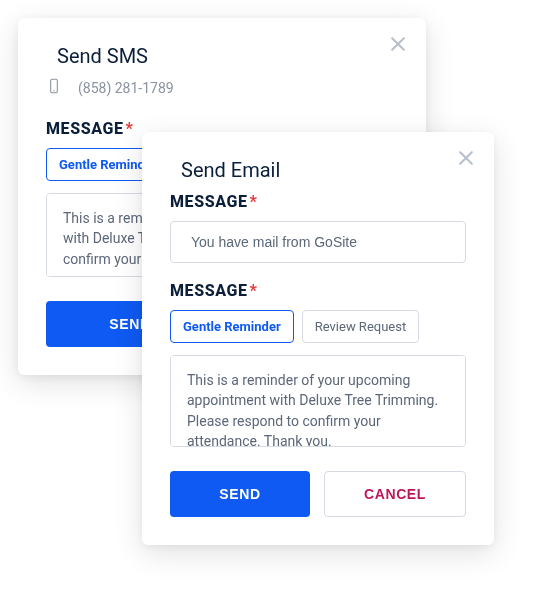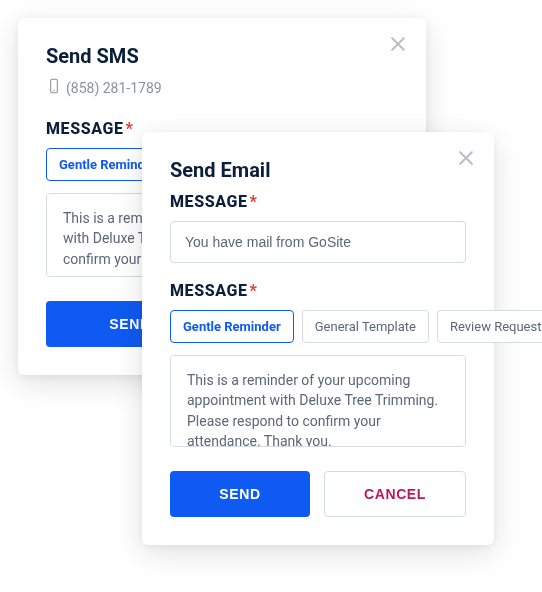--- a/index.html
+++ b/index.html
@@ -33,46 +33,47 @@
     top: 16px;
     right: 18px;
     width: 20px;
     height: 20px;
     cursor: pointer;
     color: #b8c0cc;
   }
   .close-btn svg { width: 100%; height: 100%; display:block; }
   .modal-title {
     font-size: 20px;
-    font-weight: 700;
+    font-weight: 400;
     color: #0b1f3a;
     margin-bottom: 10px;
+    margin-left: 11px;
   }
   .recipient {
     display: flex;
     align-items: center;
-    gap: 4px;
+    gap: 16px;
     color: #8a93a1;
     font-size: 14px;
     margin-bottom: 22px;
   }
   .recipient svg { width: 16px; height: 16px; flex: 0 0 auto; }
   .field-label {
     font-size: 16px;
     font-weight: 800;
     letter-spacing: 0.6px;
     color: #0b1f3a;
     margin-bottom: 10px;
   }
   .field-label .req { color: #e23c3c; margin-left: 2px; }
   .text-input {
     width: 100%;
     border: 1px solid #d6dbe3;
     border-radius: 4px;
-    padding: 12px 14px;
+    padding: 12px 20px;
     font-size: 14px;
     color: #5c6778;
     margin-bottom: 18px;
     background:#fff;
   }
   .chip-row {
     display: flex;
     gap: 8px;
     margin-bottom: 12px;
   }
@@ -183,21 +184,20 @@
   <div class="field-label">
     <span>MESSAGE</span><span class="req">*</span>
   </div>
   <input class="text-input" type="text" value="You have mail from GoSite" style="">
 
   <div class="field-label">
     <span>MESSAGE</span><span class="req">*</span>
   </div>
   <div class="chip-row">
     <div class="chip selected">Gentle Reminder</div>
-    <div class="chip">General Template</div>
     <div class="chip">Review Request</div>
   </div>
   <textarea class="textarea" style="">This is a reminder of your upcoming appointment with Deluxe Tree Trimming. Please respond to confirm your attendance. Thank you.</textarea>
   <div class="button-row">
     <button class="btn primary">SEND</button>
     <button class="btn secondary">CANCEL</button>
   </div>
 </div>
 
 </body></html>

